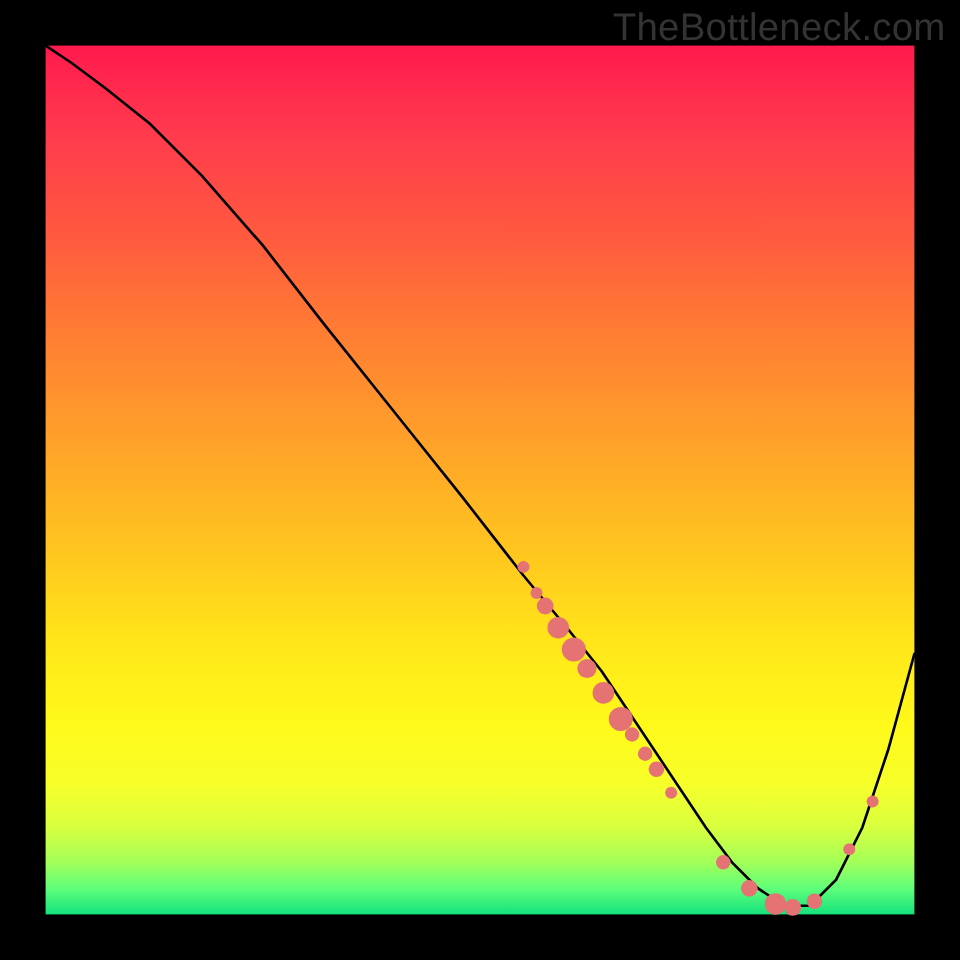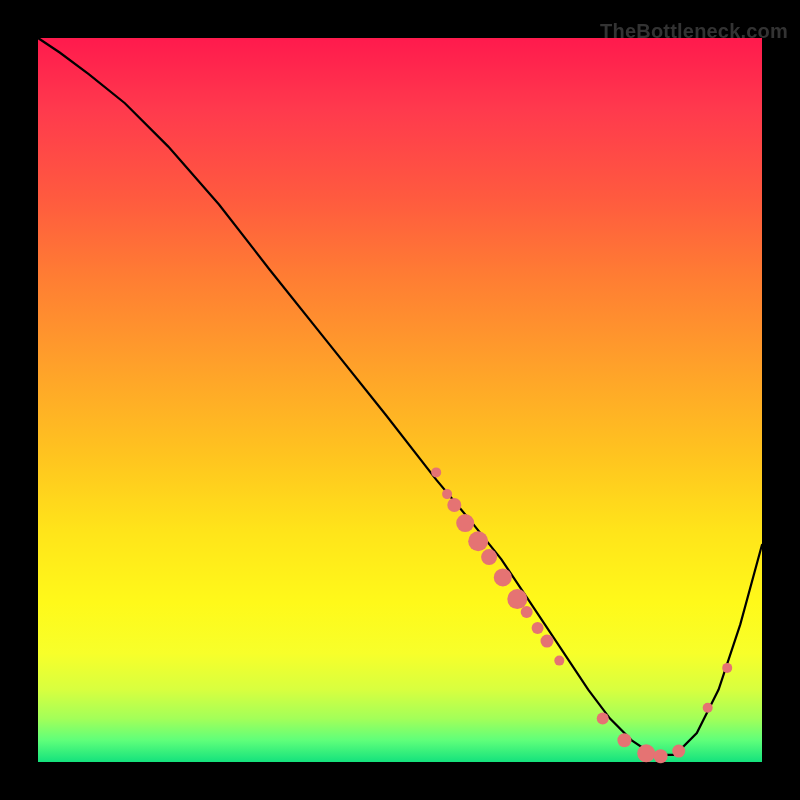--- a/index.html
+++ b/index.html
@@ -11,25 +11,25 @@
     overflow: hidden;
     font-family: Arial, Helvetica, sans-serif;
   }
   .wrap {
     position: relative;
     width: 800px;
     height: 800px;
   }
   .watermark {
     position: absolute;
-    top: 20px;
+    top: 4px;
     right: 12px;
     color: #333333;
-    font-size: 20px;
-    font-weight: 700;
+    font-size: 32px;
+    font-weight: 400;
     letter-spacing: 0.2px;
     user-select: none;
     z-index: 5;
   }
   .plot-area {
     position: absolute;
     left: 38px;
     top: 38px;
     width: 724px;
     height: 724px;

